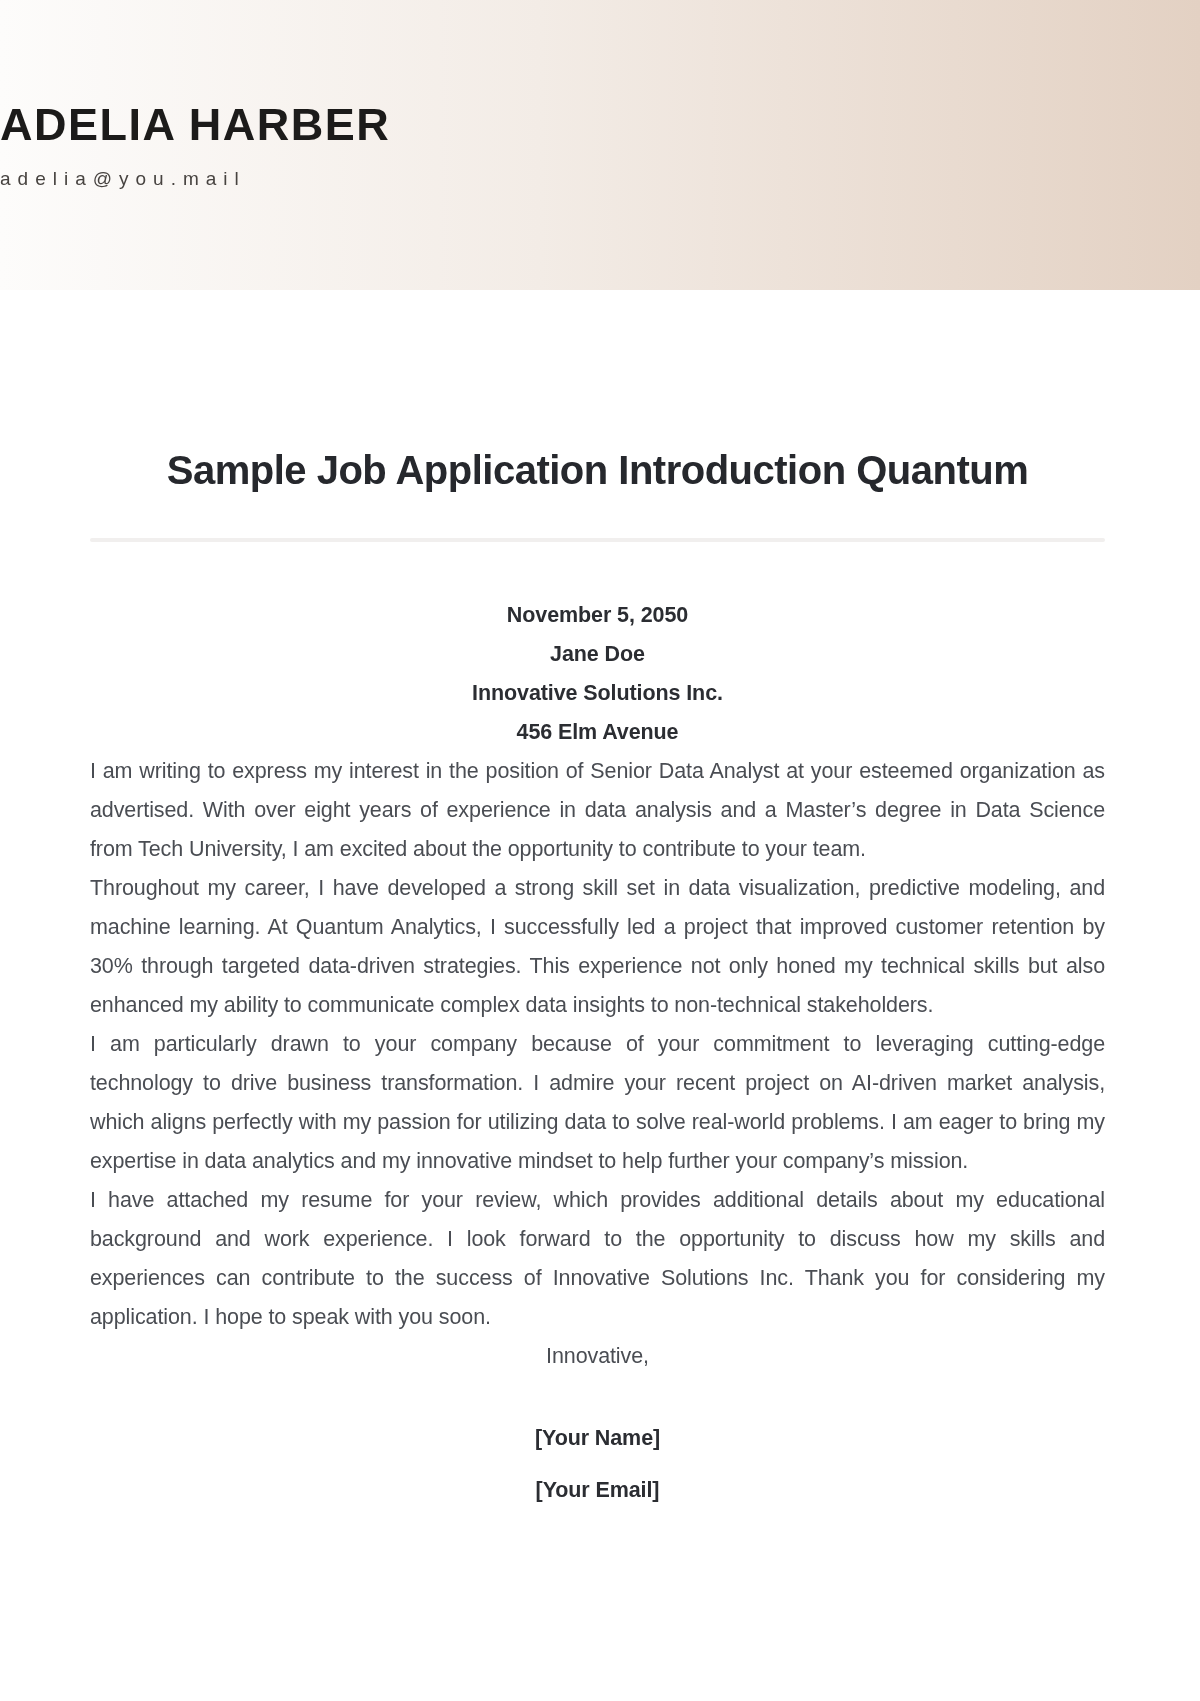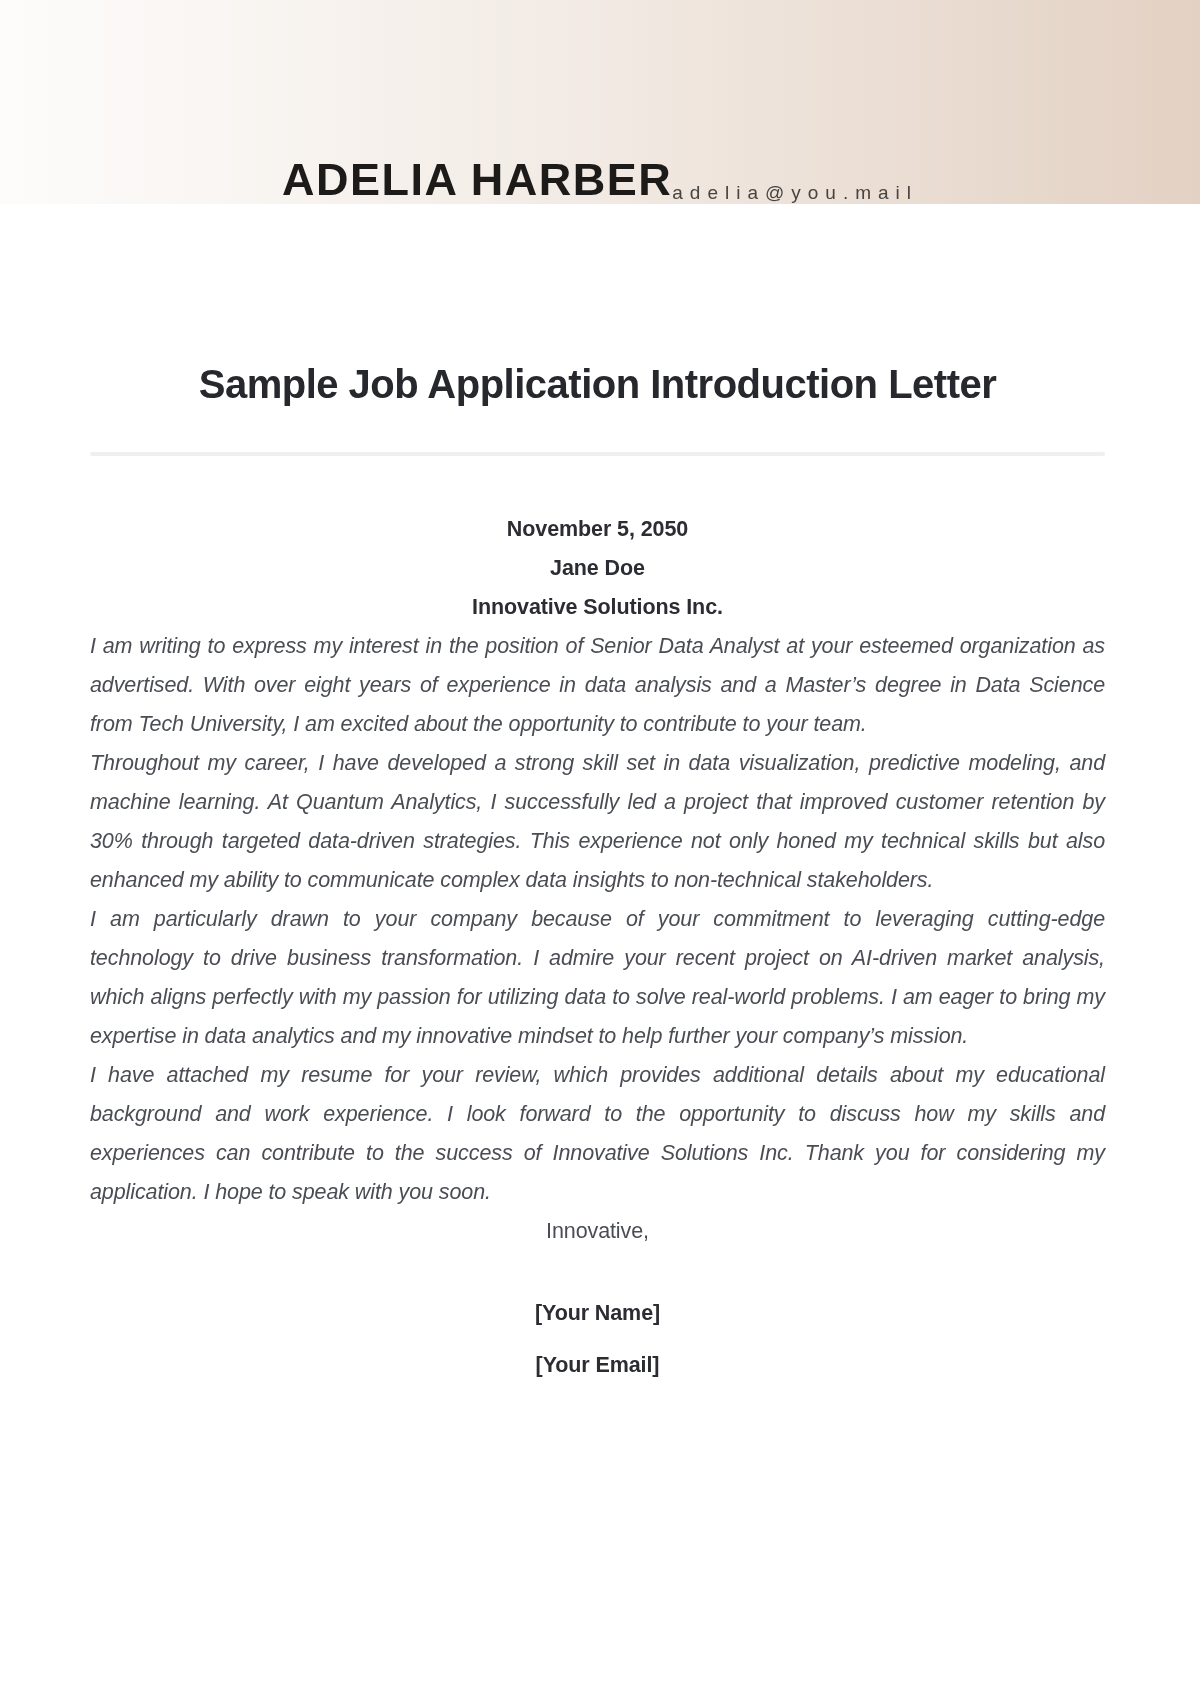--- a/index.html
+++ b/index.html
@@ -13,26 +13,26 @@
     background: #ffffff;
     font-family: "Liberation Sans", "DejaVu Sans", sans-serif;
   }
   .page {
     width: 1200px;
     height: 1701px;
     position: relative;
   }
   
   .letterhead {
-    height: 204px;
+    height: 290px;
     width: 100%;
     background: linear-gradient(90deg, #fdfcfb 0%, #f3ece6 45%, #e3d1c3 100%);
     display: flex;
-    flex-direction: row;
-    align-items: flex-end;
+    flex-direction: column;
+    align-items: flex-start;
     justify-content: center;
   }
   .lh-name {
     font-size: 45px;
     font-weight: 700;
     letter-spacing: 1.5px;
     color: #1c1b1a;
     line-height: 1.1;
   }
   .lh-email {
@@ -73,47 +73,47 @@
   .letter p {
     margin: 0;
     text-align: center;
   }
   .letter p.bold {
     font-weight: 700;
     color: #2b2d32;
   }
   .letter p.para {
     text-align: justify;
-    font-style: italic;
   }
   .sig-name {
     margin-top: 43px !important;
   }
   .sig-email {
     margin-top: 13px !important;
   }
 </style>
 </head>
 <body>
 
 <div class="page">
 
   <header class="letterhead">
     <div class="lh-name">ADELIA HARBER</div>
     <div class="lh-email">adelia@you.mail</div>
   </header>
 
   <main class="content">
-    <h1 class="doc-title">Sample Job Application Introduction Letter</h1>
+    <h1 class="doc-title">Sample Job Application Introduction Quantum</h1>
     <hr class="divider">
 
     <section class="letter">
       <p class="bold">November 5, 2050</p>
       <p class="bold">Jane Doe</p>
       <p class="bold">Innovative Solutions Inc.</p>
+      <p class="bold">456 Elm Avenue</p>
 
       <p class="para">I am writing to express my interest in the position of Senior Data Analyst at your esteemed organization as advertised. With over eight years of experience in data analysis and a Master’s degree in Data Science from Tech University, I am excited about the opportunity to contribute to your team.</p>
       <p class="para">Throughout my career, I have developed a strong skill set in data visualization, predictive modeling, and machine learning. At Quantum Analytics, I successfully led a project that improved customer retention by 30% through targeted data-driven strategies. This experience not only honed my technical skills but also enhanced my ability to communicate complex data insights to non-technical stakeholders.</p>
       <p class="para">I am particularly drawn to your company because of your commitment to leveraging cutting-edge technology to drive business transformation. I admire your recent project on AI-driven market analysis, which aligns perfectly with my passion for utilizing data to solve real-world problems. I am eager to bring my expertise in data analytics and my innovative mindset to help further your company’s mission.</p>
       <p class="para">I have attached my resume for your review, which provides additional details about my educational background and work experience. I look forward to the opportunity to discuss how my skills and experiences can contribute to the success of Innovative Solutions Inc. Thank you for considering my application. I hope to speak with you soon.</p>
 
       <p>Innovative,</p>
 
       <p class="bold sig-name">[Your Name]</p>
       <p class="bold sig-email">[Your Email]</p>

